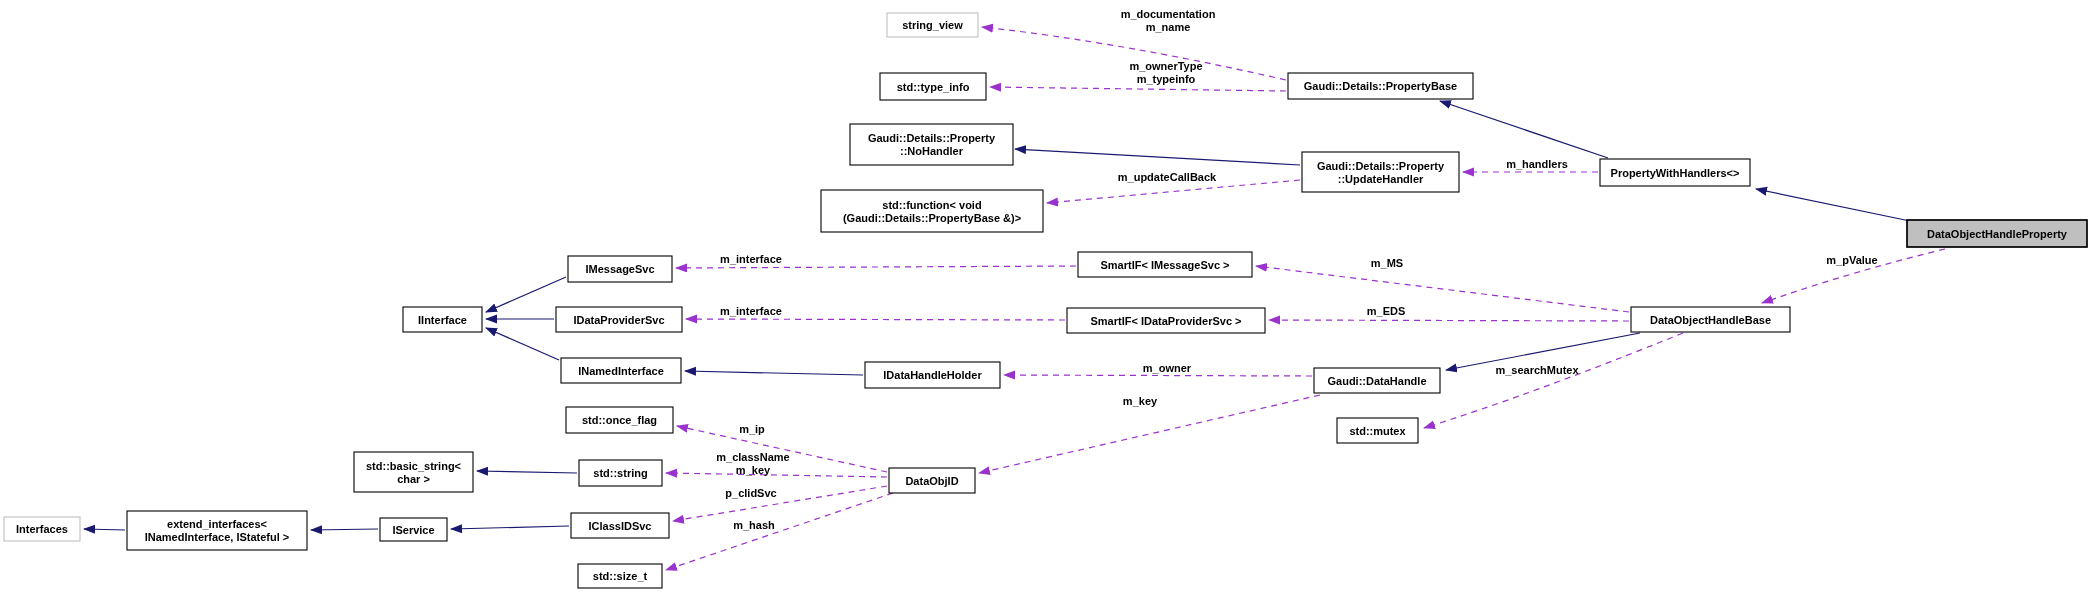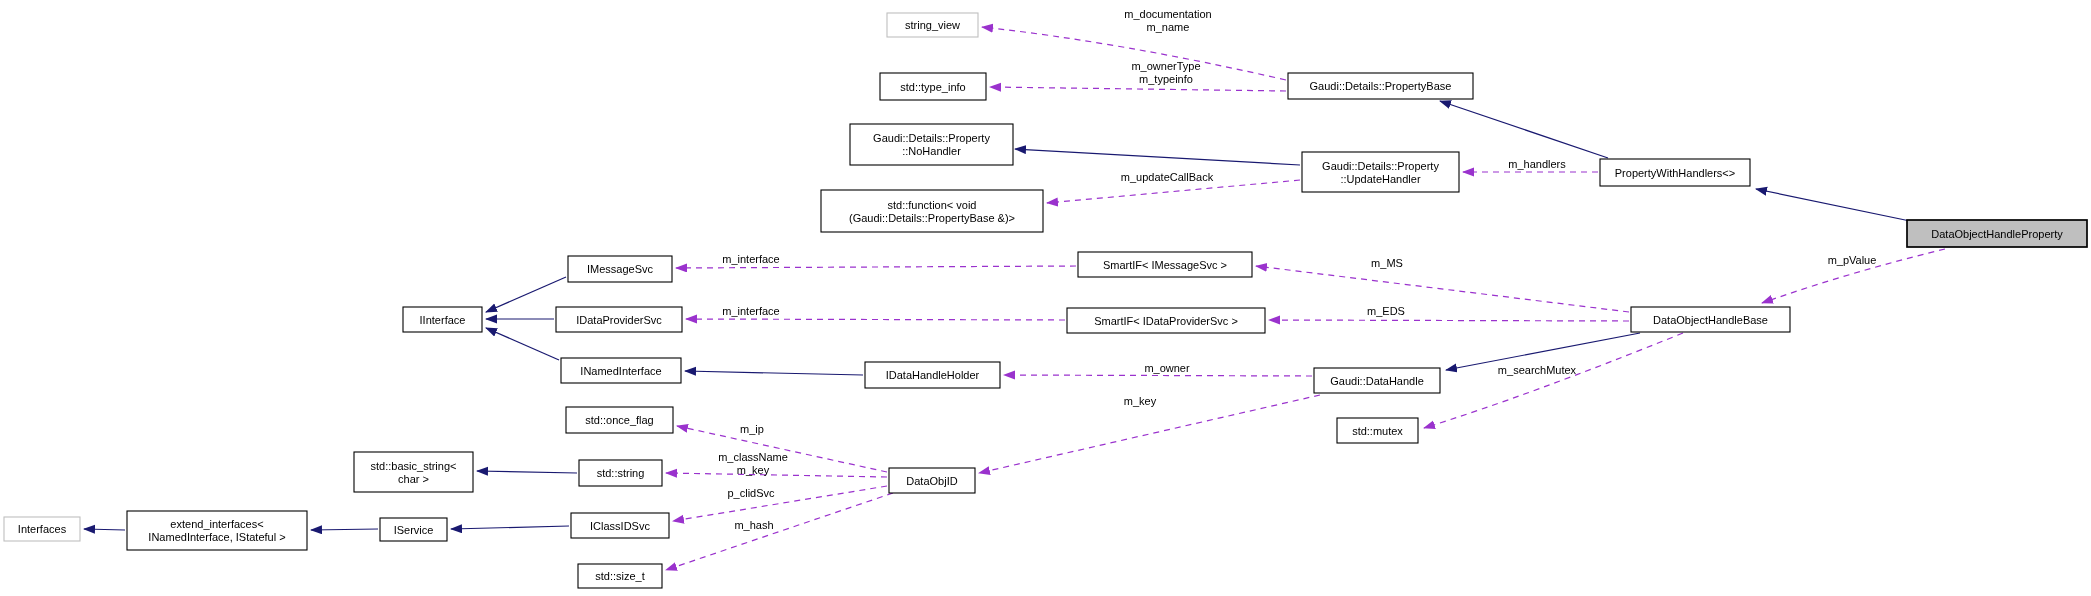--- a/index.html
+++ b/index.html
@@ -1,17 +1,17 @@
 <!DOCTYPE html>
 <html><head>
 <meta charset="utf-8">
 <style>
   html,body{margin:0;padding:0;background:#ffffff;}
   #stage{position:relative;width:2091px;height:596px;background:#ffffff;overflow:hidden;
-         font-family:"Liberation Sans", sans-serif;}
+         font-family:"Liberation Sans", sans-serif;font-weight:bold;}
   svg{display:block;}
   .edge{fill:none;stroke-width:1.2px;}
   .edge.inherit{stroke:#191970;}
   .edge.usage{stroke:#9a32cd;stroke-dasharray:6,5;}
   .edge-label{font-size:11px;fill:#000000;text-anchor:middle;}
   .node rect{fill:#ffffff;stroke:#000000;stroke-width:1.1px;}
   .node.external rect{stroke:#bfbfbf;}
   .node.highlight rect{fill:#bfbfbf;stroke:#000000;stroke-width:1.7px;}
   .node text{font-size:11px;fill:#000000;text-anchor:middle;}
   .node{cursor:pointer;}

